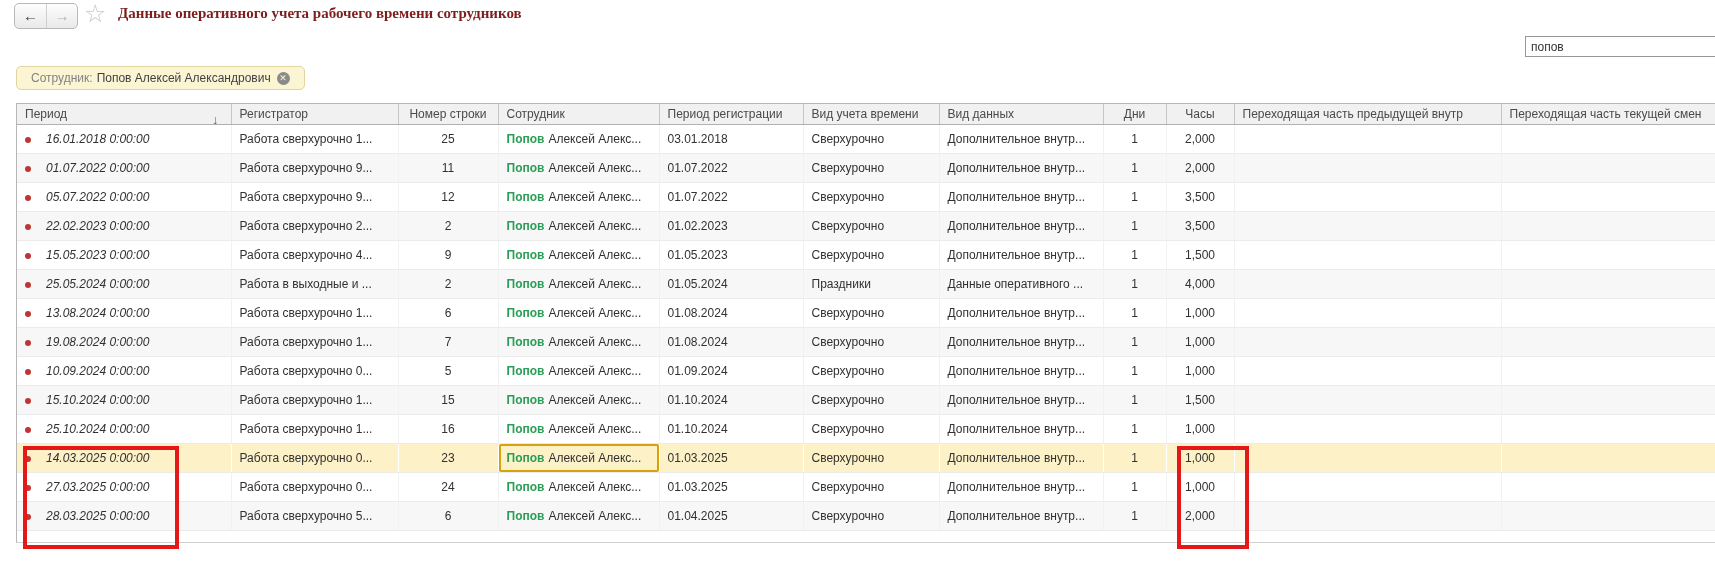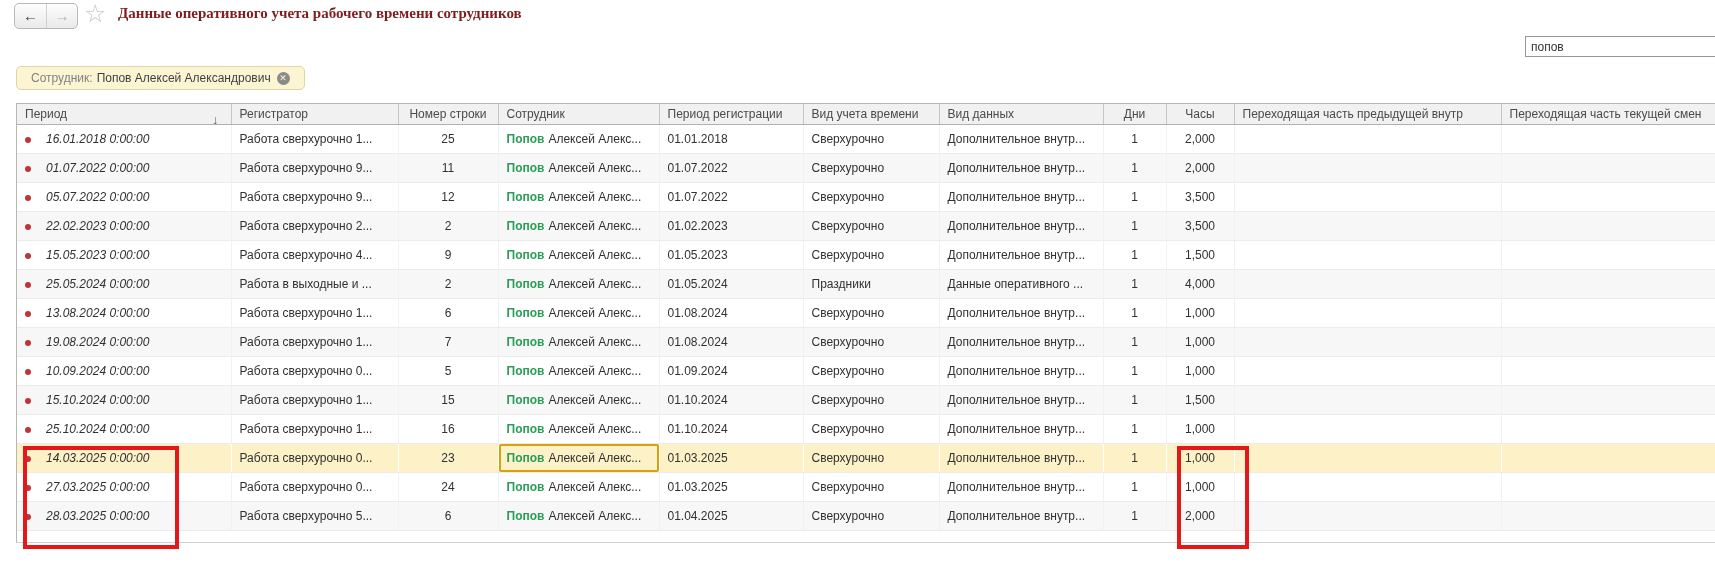--- a/index.html
+++ b/index.html
@@ -97,21 +97,21 @@
         <th>Переходящая часть предыдущей внутр</th>
         <th>Переходящая часть текущей смен</th>
       </tr>
     </thead>
     <tbody>
   <tr>
     <td class="c-period"><span class="marker"></span><span>16.01.2018 0:00:00</span></td>
     <td>Работа сверхурочно 1...</td>
     <td class="num">25</td>
     <td class="c-emp"><span class="emp-hl">Попов</span><span class="emp-rest">Алексей Алекс...</span></td>
-    <td>01.01.2018</td>
+    <td>03.01.2018</td>
     <td>Сверхурочно</td>
     <td>Дополнительное внутр...</td>
     <td class="num">1</td>
     <td class="num">2,000</td>
     <td></td>
     <td></td>
   </tr>
 
   <tr>
     <td class="c-period"><span class="marker"></span><span>01.07.2022 0:00:00</span></td>

